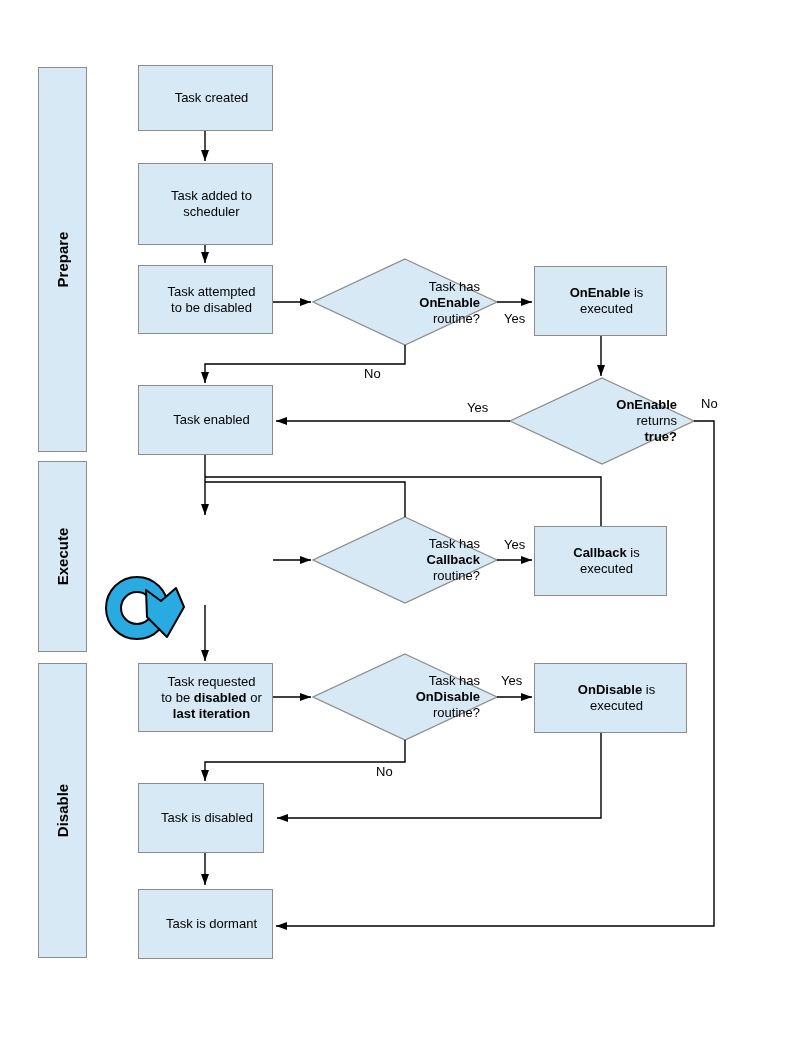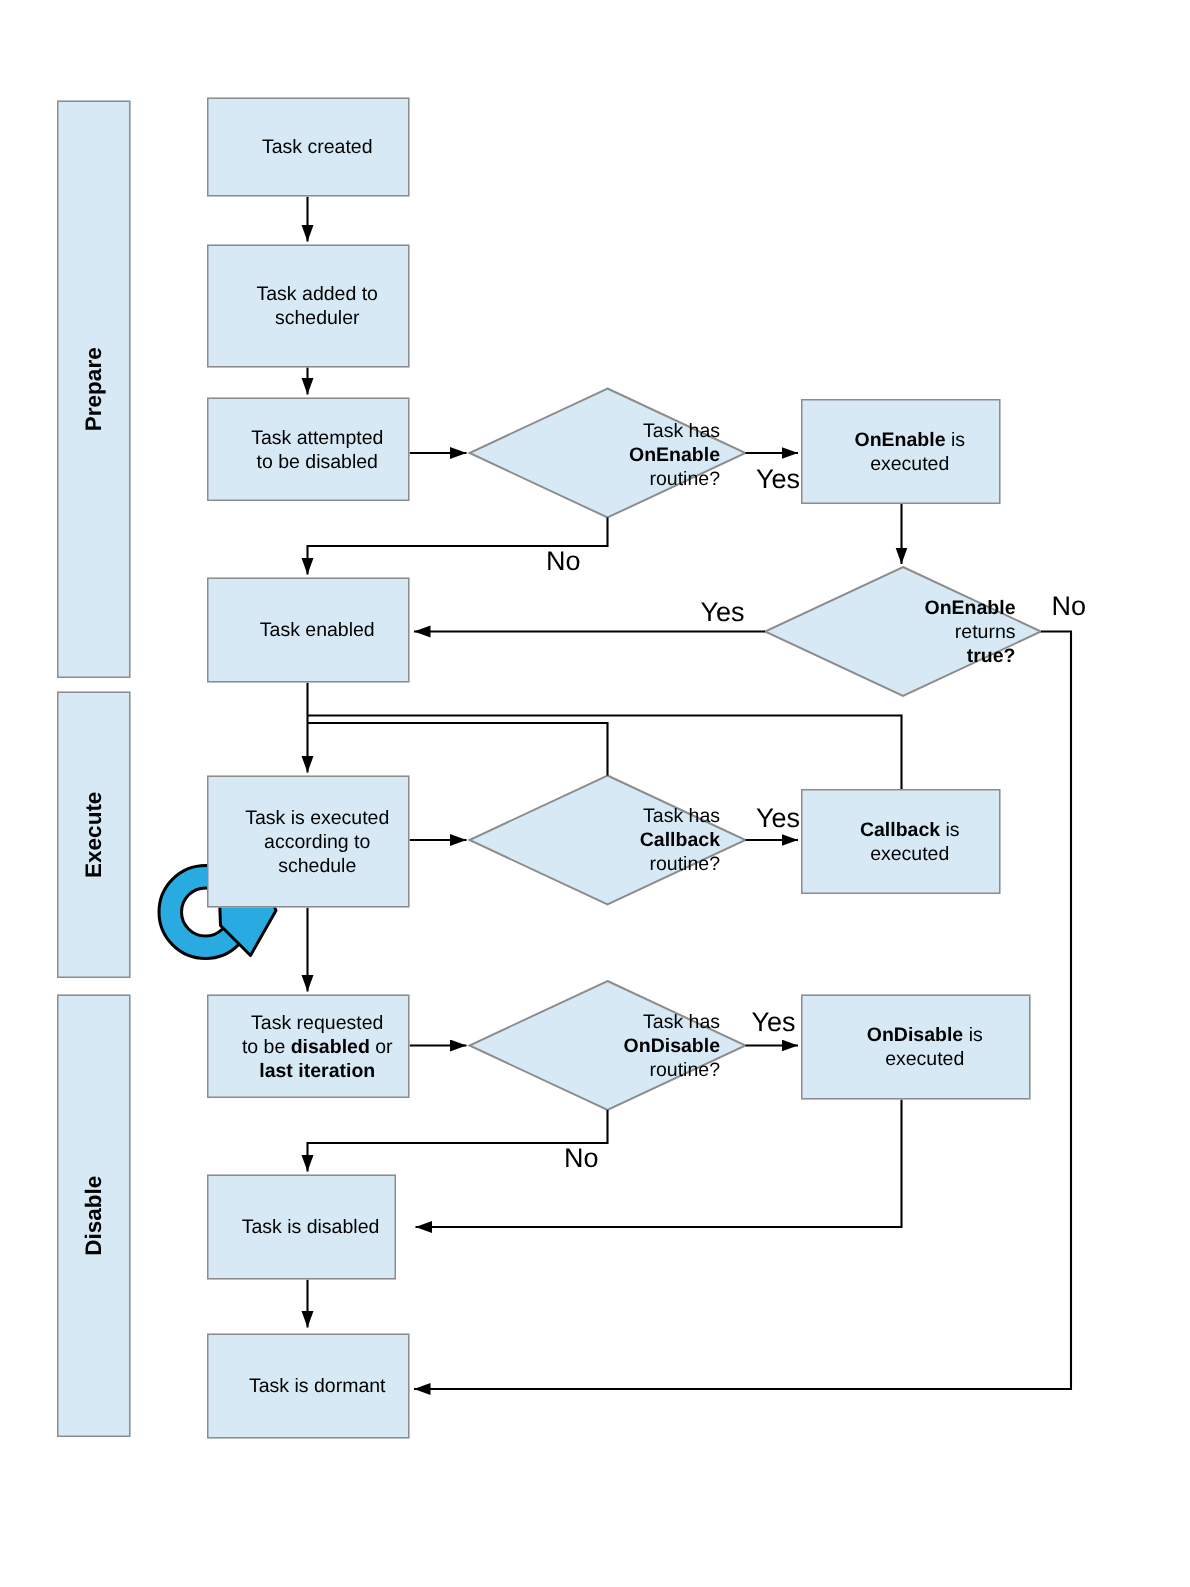--- a/index.html
+++ b/index.html
@@ -31,21 +31,21 @@
   .dtext b{display:block;}
   .ln{display:block;}
   .lane{
     position:absolute;left:38px;width:49px;background:var(--node-fill);
     border:1px solid var(--node-border);display:flex;align-items:center;justify-content:center;
     box-sizing:border-box;
   }
   .lane span{
     transform:rotate(-90deg);white-space:nowrap;font-weight:bold;font-size:15px;
   }
-  .elabel{position:absolute;font-size:18px;line-height:14px;}
+  .elabel{position:absolute;font-size:13px;line-height:14px;}
 </style>
 </head>
 <body>
 
 <div class="canvas">
 
   <svg class="wires" width="793" height="1058" viewBox="0 0 793 1058">
     <defs>
       <marker id="arrow" markerUnits="userSpaceOnUse" markerWidth="12" markerHeight="9" refX="11" refY="4" orient="auto">
         <path d="M0,0 L11,4 L0,8 Z" class="arrowhead"></path>
@@ -105,25 +105,20 @@
 
   <div class="node" style="left:138px;top:265px;width:135px;height:69px;">
     <span class="ln">Task attempted</span>
     <span class="ln">to be disabled</span>
   </div>
 
   <div class="node" style="left:138px;top:385px;width:135px;height:70px;">
     <span class="ln">Task enabled</span>
   </div>
 
-  <div class="node" style="left:138px;top:517px;width:135px;height:88px;">
-    <span class="ln">Task is executed</span>
-    <span class="ln">according to</span>
-    <span class="ln">schedule</span>
-  </div>
 
   <div class="node" style="left:138px;top:663px;width:135px;height:69px;">
     <span class="ln">Task requested</span>
     <span class="ln"><span>to be</span> <b>disabled</b> <span>or</span></span>
     <span class="ln"><b>last iteration</b></span>
   </div>
 
   <div class="node" style="left:138px;top:783px;width:126px;height:70px;">
     <span class="ln">Task is disabled</span>
   </div>

